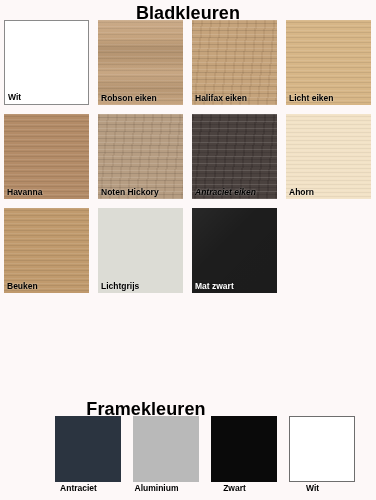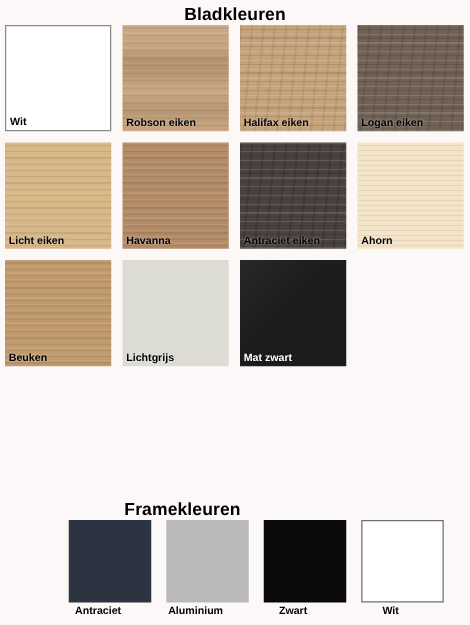--- a/index.html
+++ b/index.html
@@ -18,21 +18,21 @@
 
   .page {
     position: relative;
     width: 376px;
     height: 500px;
   }
 
   
   .section-title {
     position: absolute;
-    font-size: 14px;
+    font-size: 18px;
     font-weight: bold;
     color: #000;
     letter-spacing: 0.1px;
     white-space: nowrap;
   }
   #blad-title {
     left: 0;
     right: 0;
     top: 3px;
     text-align: center;
@@ -221,30 +221,30 @@
   <div class="grid" id="blad-grid">
       <div class="swatch grain-none bordered" style="background-color: rgb(255, 255, 255);">
         <span class="cap">Wit</span>
       </div>
       <div class="swatch grain-band" style="background-color: rgb(196, 161, 123);">
         <span class="cap">Robson eiken</span>
       </div>
       <div class="swatch grain-rough" style="background-color: rgb(195, 160, 119);">
         <span class="cap">Halifax eiken</span>
       </div>
-      <div class="swatch grain-rough" style="background-color: rgb(109, 93, 81);">
-        <span class="cap">Logan eiken</span>
-      </div>
       <div class="swatch grain-h" style="background-color: rgb(215, 182, 135); padding-left: 20px;">
         <span class="cap">Licht eiken</span>
       </div>
       <div class="swatch grain-h" style="background-color: rgb(179, 139, 103); padding-left: 42px;">
         <span class="cap">Havanna</span>
       </div>
-      <div class="swatch grain-rough" style="background-color: rgb(69, 60, 57);">
+      <div class="swatch grain-rough" style="background-color: rgb(180, 154, 126);">
+        <span class="cap">Noten Hickory</span>
+      </div>
+      <div class="swatch grain-rough" style="background-color: rgb(69, 60, 57); font-style: italic;">
         <span class="cap">Antraciet eiken</span>
       </div>
       <div class="swatch grain-fine" style="background-color: rgb(242, 226, 198);">
         <span class="cap">Ahorn</span>
       </div>
       <div class="swatch grain-h" style="background-color: rgb(192, 154, 109);">
         <span class="cap">Beuken</span>
       </div>
       <div class="swatch grain-none" style="background-color: rgb(220, 220, 213);">
         <span class="cap">Lichtgrijs</span>

